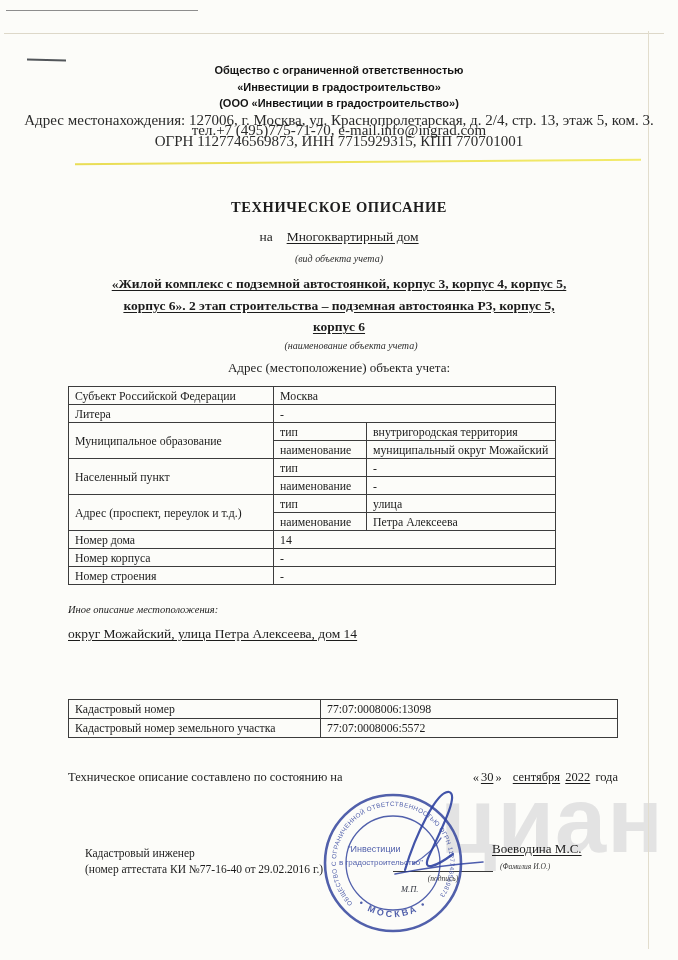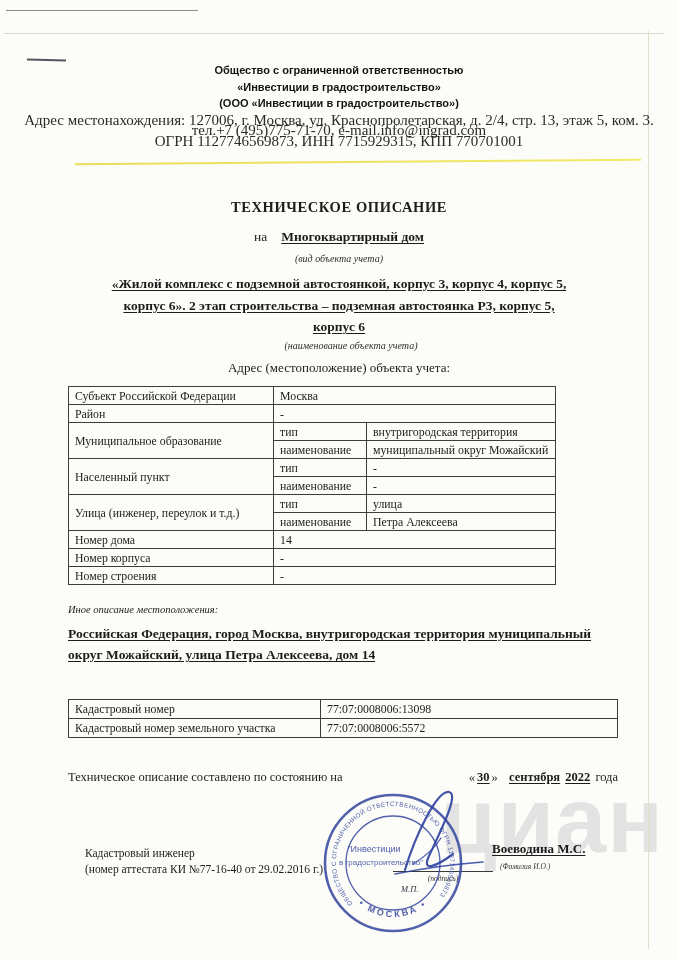--- a/index.html
+++ b/index.html
@@ -19,21 +19,21 @@
   .org-line { font-family:"Liberation Sans", sans-serif; font-weight:bold; font-size:11px; line-height:16.5px; color:#141414; }
   .addr-block { margin-top:3px; }
   .addr-line { font-size:15px; line-height:10.5px; color:#2a2a2a; }
 
   .hl-line { position:absolute; left:75px; top:161px; width:566px; height:2px;
     background:linear-gradient(90deg,#e9dd56,#f2ea6a); transform:rotate(-0.45deg); z-index:1; }
 
   .doc-title { position:absolute; left:0; top:199px; width:100%; font-size:14.5px; font-weight:bold; letter-spacing:.6px; z-index:1; }
   .subject { position:absolute; left:0; top:229px; width:100%; font-size:13.5px; z-index:1; }
   .subject .val { margin-left:14px; }
-  .ul { text-decoration:underline; text-underline-offset:2px;font-weight:bold; }
+  .ul { text-decoration:underline; text-underline-offset:2px; }
   .caption { font-size:10px; font-style:italic; color:#2d2d2d; }
   .subject-caption { position:absolute; left:0; top:253px; width:100%; z-index:1; }
 
   .object-name { position:absolute; left:69px; top:273px; width:540px; text-align:center;
     font-weight:bold; font-size:13.5px; line-height:21.5px; z-index:1; }
   .object-caption { position:absolute; left:12px; top:340px; width:100%; z-index:1; }
   .addr-heading { position:absolute; left:0; top:360px; width:100%; font-size:13px; z-index:1; }
 
   table { border-collapse:collapse; font-size:11.8px; color:#1c1c1c; z-index:1; }
   td { border:1px solid #3c3c3c; padding:0 6px; height:18px; line-height:14px; vertical-align:middle; }
@@ -106,21 +106,21 @@
         <col style="width:205px">
         <col style="width:93px">
         <col>
       </colgroup>
     <tbody>
         <tr>
       <td>Субъект Российской Федерации</td>
       <td colspan="2">Москва</td>
     </tr>
     <tr>
-      <td>Район</td>
+      <td>Литера</td>
       <td colspan="2">-</td>
     </tr>
     <tr>
       <td rowspan="2">Муниципальное образование</td>
       <td>тип</td>
       <td>внутригородская территория</td>
     </tr>
     <tr>
       <td>наименование</td>
       <td>муниципальный округ Можайский</td>
@@ -128,21 +128,21 @@
     <tr>
       <td rowspan="2">Населенный пункт</td>
       <td>тип</td>
       <td>-</td>
     </tr>
     <tr>
       <td>наименование</td>
       <td>-</td>
     </tr>
     <tr>
-      <td rowspan="2">Улица (инженер, переулок и т.д.)</td>
+      <td rowspan="2">Адрес (проспект, переулок и т.д.)</td>
       <td>тип</td>
       <td>улица</td>
     </tr>
     <tr>
       <td>наименование</td>
       <td>Петра Алексеева</td>
     </tr>
     <tr>
       <td>Номер дома</td>
       <td colspan="2">14</td>
@@ -153,21 +153,20 @@
     </tr>
     <tr>
       <td>Номер строения</td>
       <td colspan="2">-</td>
     </tr>
   </tbody>
     </table>
 
   <div class="other-label">Иное описание местоположения:</div>
   <div class="other-value">
-    <div class="ul">Российская Федерация, город Москва, внутригородская территория муниципальный</div>
     <div class="ul">округ Можайский, улица Петра Алексеева, дом 14</div>
   </div>
 
   <table class="tbl-cadastre">
     <colgroup>
         <col style="width:252px">
         <col>
       </colgroup>
     <tbody>
     <tr>

